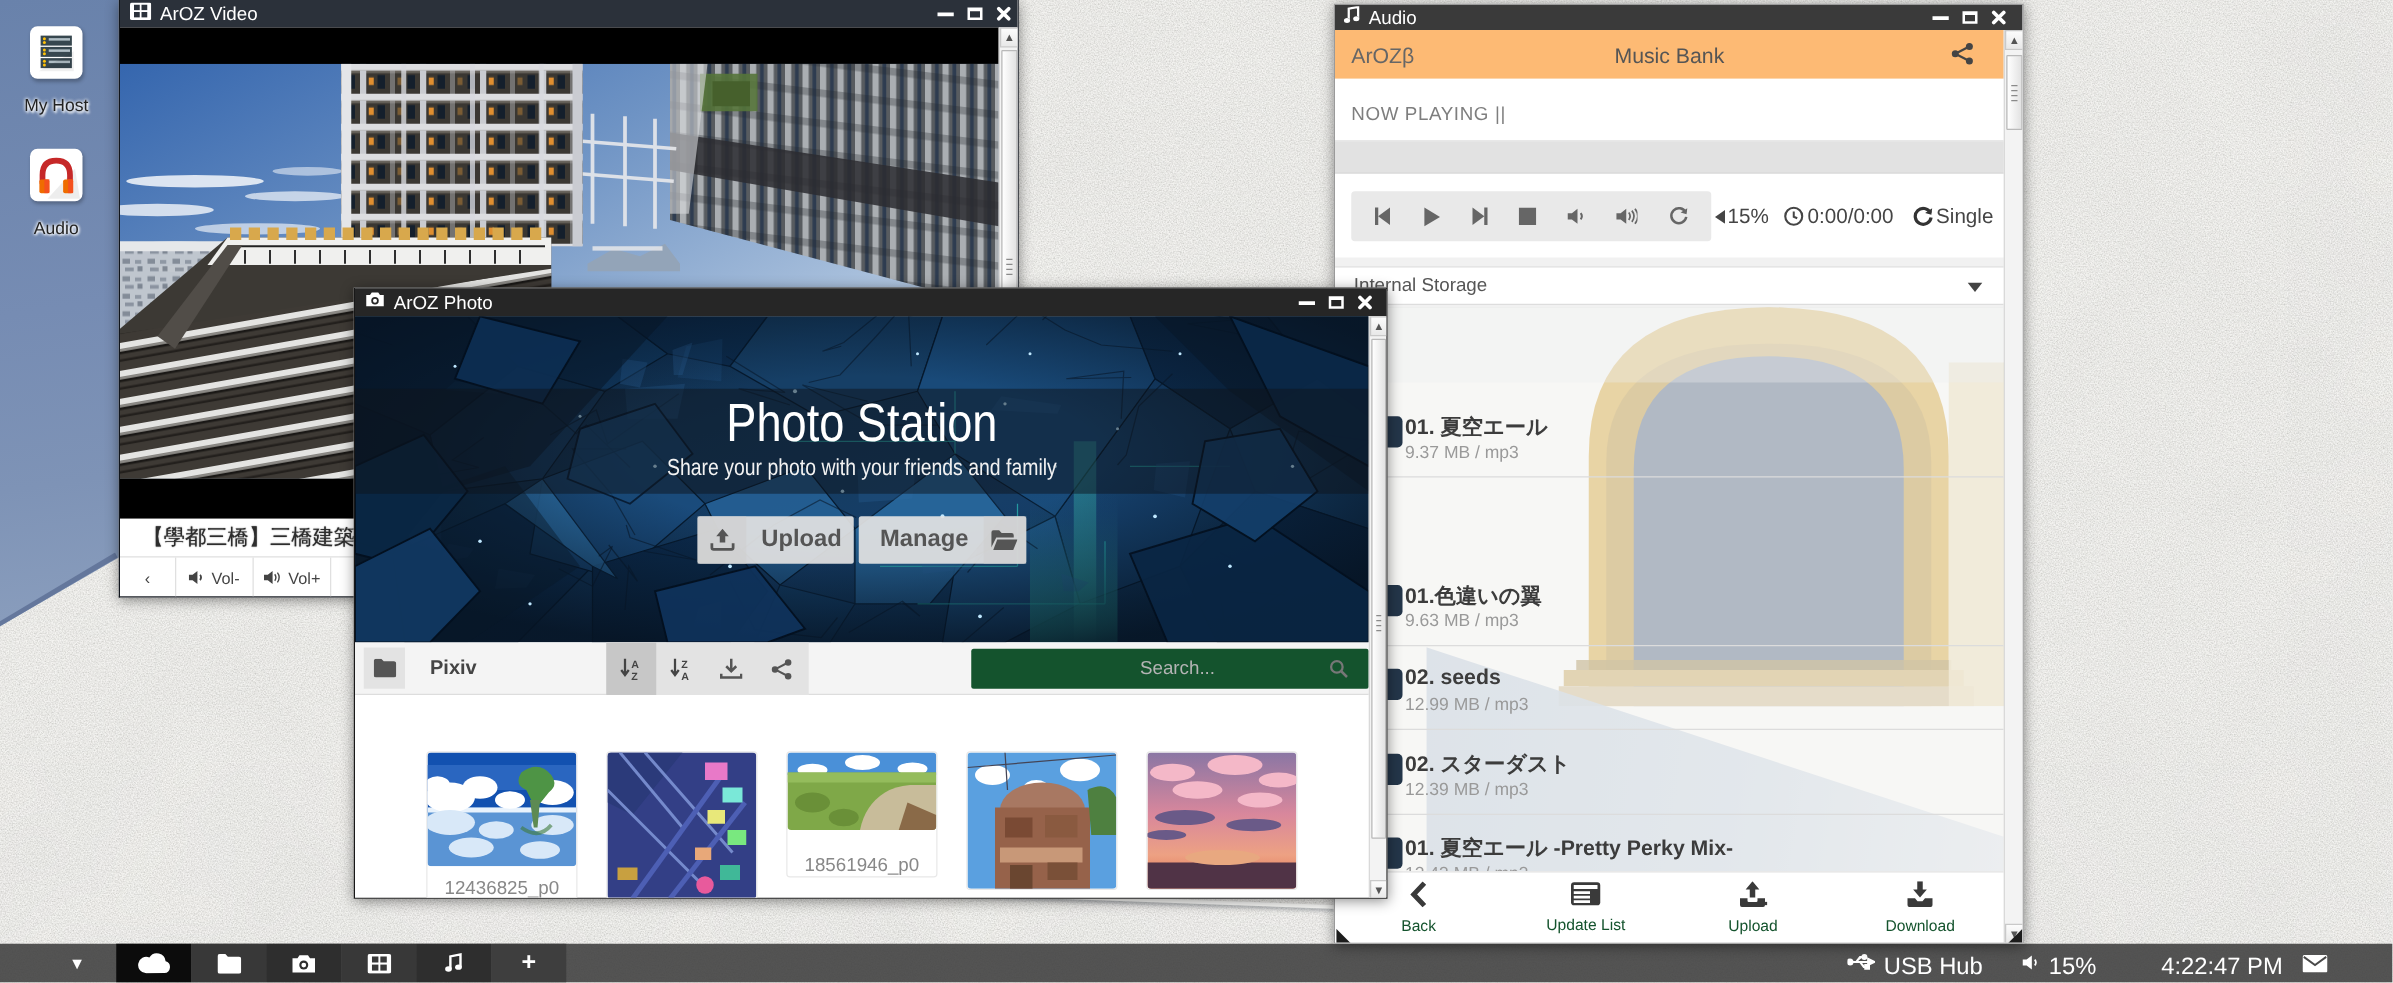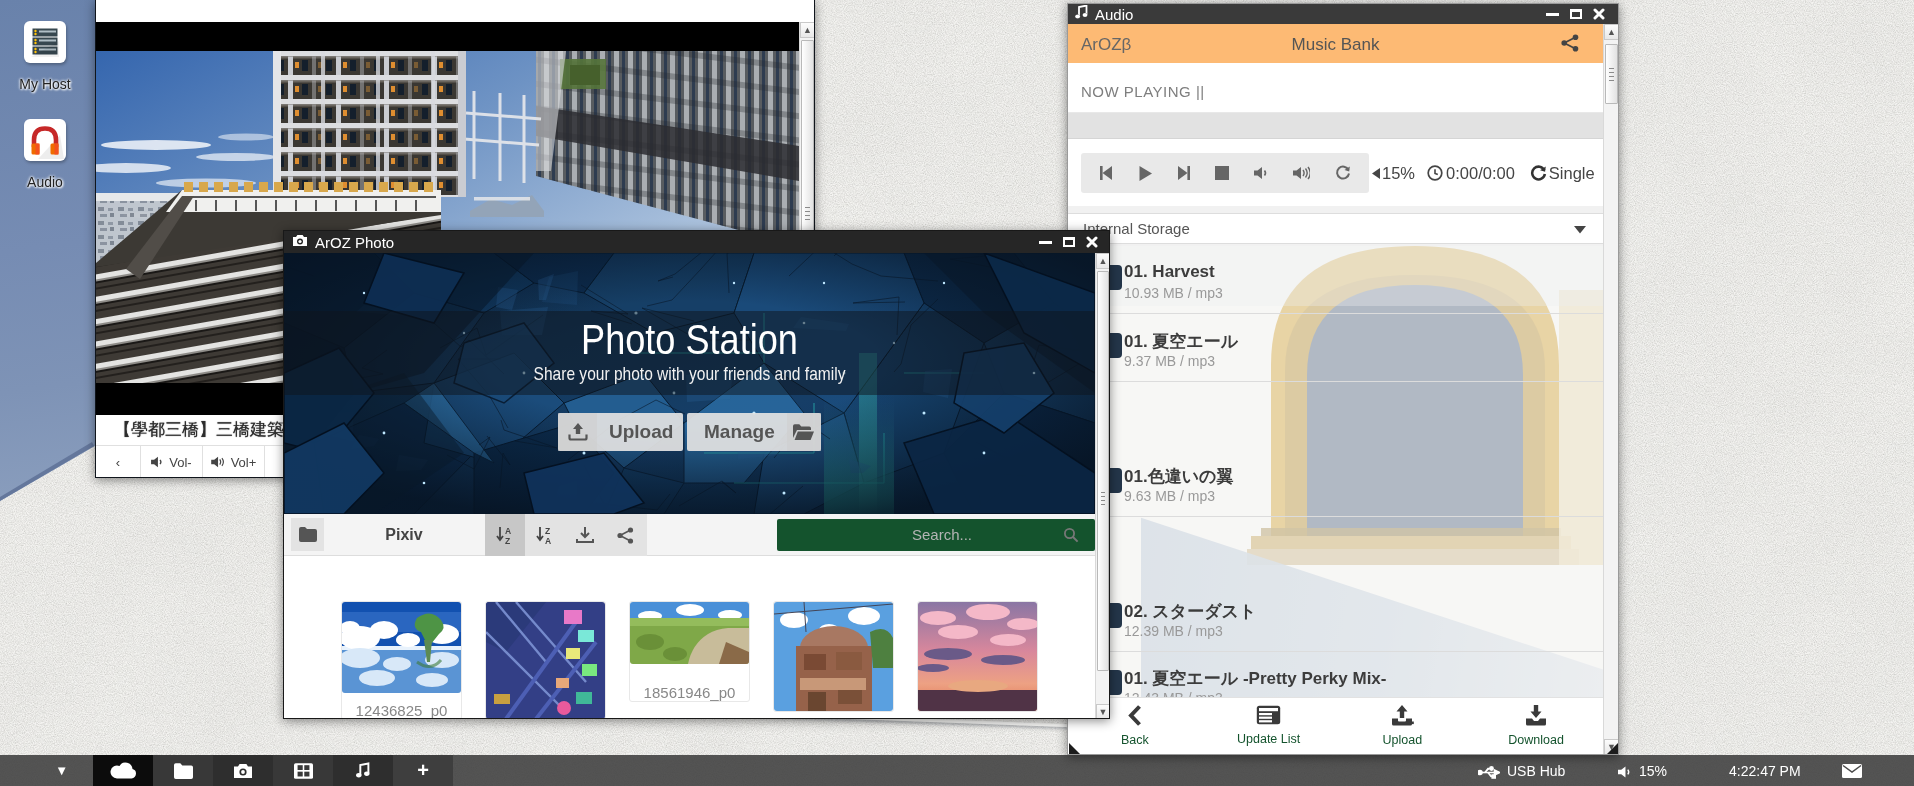--- a/index.html
+++ b/index.html
@@ -67,21 +67,21 @@
 #anav{position:absolute;left:0;top:673px;width:535px;height:59px;background:#fff;border-top:1px solid #e2e2e2;display:flex}
 #anav .ni{flex:1;text-align:center;color:#444;padding-top:7px}
 #anav .ni .lb{font-size:12.5px;color:#14532d;margin-top:3px}
 
 .dicon{position:absolute;width:90px;text-align:center}
 .dicon .bx{width:42px;height:42px;margin:0 auto;background:#fff;border-radius:6px;box-shadow:1px 2px 3px rgba(0,0,0,.25);position:relative;overflow:hidden}
 .dicon .lb{margin-top:13px;font-size:14px;color:#222;text-shadow:0 0 3px #fff,0 0 3px #fff,1px 1px 2px #fff}
 
 #bar{position:absolute;left:0;top:755px;width:1914px;height:31px;background:rgba(62,62,62,.88);display:flex;align-items:center;color:#fff}
 .tbox{width:60px;height:31px;display:flex;align-items:center;justify-content:center}
-.tright{position:absolute;display:flex;align-items:flex-end;color:#fff;font-size:14px;gap:7px}
+.tright{position:absolute;display:flex;align-items:flex-start;color:#fff;font-size:19px;gap:7px}
 </style></head>
 <body>
 <div id="wall">
 
     <svg id="walltex" class="abs" style="left:0;top:0" width="1914" height="786">
     <defs>
       <filter id="noise" x="0" y="0" width="100%" height="100%">
         <feTurbulence type="fractalNoise" baseFrequency="0.9" numOctaves="3" seed="7"></feTurbulence>
         <feColorMatrix type="matrix" values="1.0 0 0 0 0.28  1.0 0 0 0 0.28  1.0 0 0 0 0.26  0 0 0 0 0.5"></feColorMatrix>
       </filter>
@@ -129,20 +129,43 @@
 <path d="M10 28 V21 Q10 9.5 21 9.5 Q32 9.5 32 21 V28" stroke="#c62828" stroke-width="4.6" fill="none"></path>
 <rect x="7.5" y="24.5" width="8" height="11" rx="1.5" fill="#ef6c00"></rect>
 <rect x="26.5" y="24.5" width="8" height="11" rx="1.5" fill="#ef6c00"></rect>
 <rect x="11.5" y="24.5" width="4" height="11" fill="#f4511e"></rect>
 <rect x="30.5" y="24.5" width="4" height="11" fill="#f4511e"></rect>
 </svg></div>
   <div class="lb">Audio</div>
 </div>
 
 <div class="win" id="wvideo">
+  <div class="tb" style="padding-right:3px">
+      <span style="margin-left:8px" id="icfilm1"><svg width="17" height="14" viewBox="0 0 17 14">
+          <rect x="0" y="0" width="17" height="14" rx="1.5" fill="#fff"></rect>
+          <rect x="3.2" y="1.8" width="4.6" height="4.3" fill="#2b313a"></rect>
+          <rect x="9.2" y="1.8" width="4.6" height="4.3" fill="#2b313a"></rect>
+          <rect x="3.2" y="7.6" width="4.6" height="4.3" fill="#2b313a"></rect>
+          <rect x="9.2" y="7.6" width="4.6" height="4.3" fill="#2b313a"></rect>
+        </svg></span>
+      <span class="ttl">ArOZ Video</span>
+      <span class="wbtns">
+        <span class="b">
+          <span class="mini"></span>
+        </span>
+        <span class="b">
+          <span class="maxi"></span>
+        </span>
+        <span class="b">
+          <svg width="12" height="12" viewBox="0 0 12 12">
+            <path d="M2 2 L10 10 M10 2 L2 10" stroke="#fff" stroke-width="3" stroke-linecap="round"></path>
+          </svg>
+        </span>
+      </span>
+    </div>
   <div id="vcontent">
   <svg width="703" height="332" viewBox="0 0 703 332" style="position:absolute;left:0;top:29px">
     <defs>
       <linearGradient id="vsky" x1="0" y1="0" x2="1" y2="0.85">
         <stop offset="0" stop-color="#3566ae"></stop>
             <stop offset="0.4" stop-color="#6e93c4"></stop>
             <stop offset="0.75" stop-color="#a9c0dc"></stop>
             <stop offset="1" stop-color="#cfdcec"></stop>
       </linearGradient>
       <pattern id="pfloor" width="48" height="24" patternUnits="userSpaceOnUse">
@@ -391,34 +414,34 @@
     <path d="M66 330 L66 140 Q66 50 174 50 Q282 50 282 140 L282 330 Z" fill="#394e69"></path>
     <rect x="20" y="293" width="300" height="8" fill="#8a6a1c" opacity=".8"></rect>
     <rect x="10" y="301" width="320" height="13" fill="#b89440"></rect>
     <rect x="6" y="314" width="332" height="16" fill="#c0a878"></rect>
     <rect x="318" y="55" width="46" height="275" fill="#ddcb9b" opacity=".9"></rect>
   </svg>
       <div style="position:absolute;left:73px;top:256px;width:462px;height:197px;background:linear-gradient(100deg,rgba(168,184,200,0.95) 0%,rgba(172,188,203,0.8) 55%,rgba(180,193,207,0.5) 100%);clip-path:polygon(0 8%,100% 85%,100% 100%,0 100%)"></div>
       <div style="position:absolute;left:0;top:0;width:535px;height:60px;background:rgba(210,215,222,.35)"></div>
       </div>
       <div class="ov"></div>
-      <div class="aitem" style="top:0px">
-          <span class="ab"></span>
-          <span class="t1">01. Harvest</span>
-          <span class="t2">10.93 MB / mp3</span>
-        </div>
       <div class="aitem" style="top:68px">
           <span class="ab"></span>
           <span class="t1">01. 夏空エール</span>
           <span class="t2">9.37 MB / mp3</span>
         </div>
       <div class="aitem" style="top:203px">
           <span class="ab"></span>
           <span class="t1">01.色違いの翼</span>
           <span class="t2">9.63 MB / mp3</span>
+        </div>
+      <div class="aitem" style="top:270px">
+          <span class="ab"></span>
+          <span class="t1">02. seeds</span>
+          <span class="t2">12.99 MB / mp3</span>
         </div>
       <div class="aitem" style="top:338px">
           <span class="ab"></span>
           <span class="t1">02. スターダスト</span>
           <span class="t2">12.39 MB / mp3</span>
         </div>
       <div class="aitem" style="top:405px">
           <span class="ab"></span>
           <span class="t1">01. 夏空エール -Pretty Perky Mix-</span>
           <span class="t2">12.43 MB / mp3</span>
@@ -644,21 +667,21 @@
           </svg>
         </span>
       </div>
   </div>
   <div id="ptoolbar">
     <div style="position:absolute;left:7px;top:4px;width:33px;height:33px;background:#e3e3e3;display:flex;align-items:center;justify-content:center">
       <svg width="18" height="15" viewBox="0 0 18 15">
           <path d="M0 2 q0-2 2-2 l4 0 l2 2 l8 0 q2 0 2 2 l0 9 q0 2 -2 2 l-14 0 q-2 0 -2-2 Z" fill="#555"></path>
         </svg>
     </div>
-    <div style="position:absolute;left:60px;top:0;width:120px;height:42px;line-height:42px;text-align:center;font-size:16px;font-weight:bold;color:#444">Pixiv</div>
+    <div style="position:absolute;left:60px;top:0;width:120px;height:42px;line-height:42px;font-size:16px;font-weight:bold;color:#444">Pixiv</div>
     <div style="position:absolute;left:201px;top:0;width:162px;height:42px;background:#e3e3e3;display:flex">
       <div class="tbtn" style="background:#c7c7c7">
           <svg width="20" height="20" viewBox="0 0 20 20">
             <path d="M5 2 v13 M2 11 l3 4 l3 -4" stroke="#444" stroke-width="1.8" fill="none"></path>
             <text x="10" y="9" font-size="8.5" font-weight="bold" fill="#444" font-family="Liberation Sans">A</text>
             <text x="10" y="19" font-size="8.5" font-weight="bold" fill="#444" font-family="Liberation Sans">Z</text>
           </svg>
         </div>
       <div class="tbtn">
           <svg width="20" height="20" viewBox="0 0 20 20">

